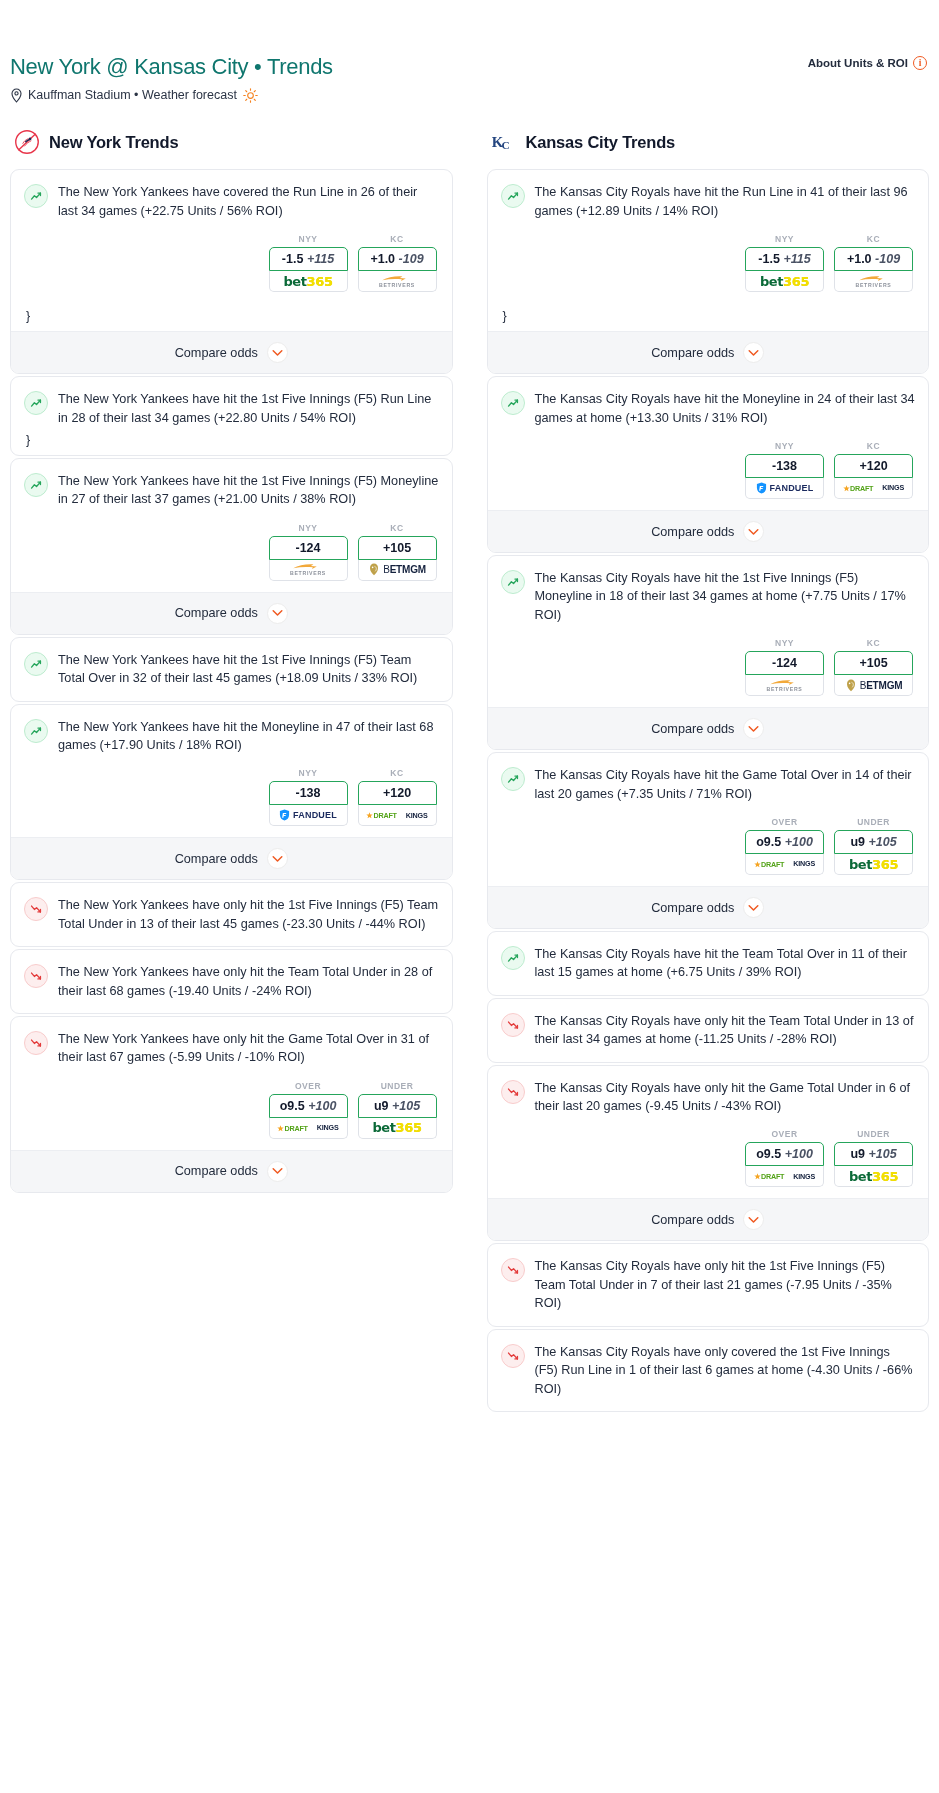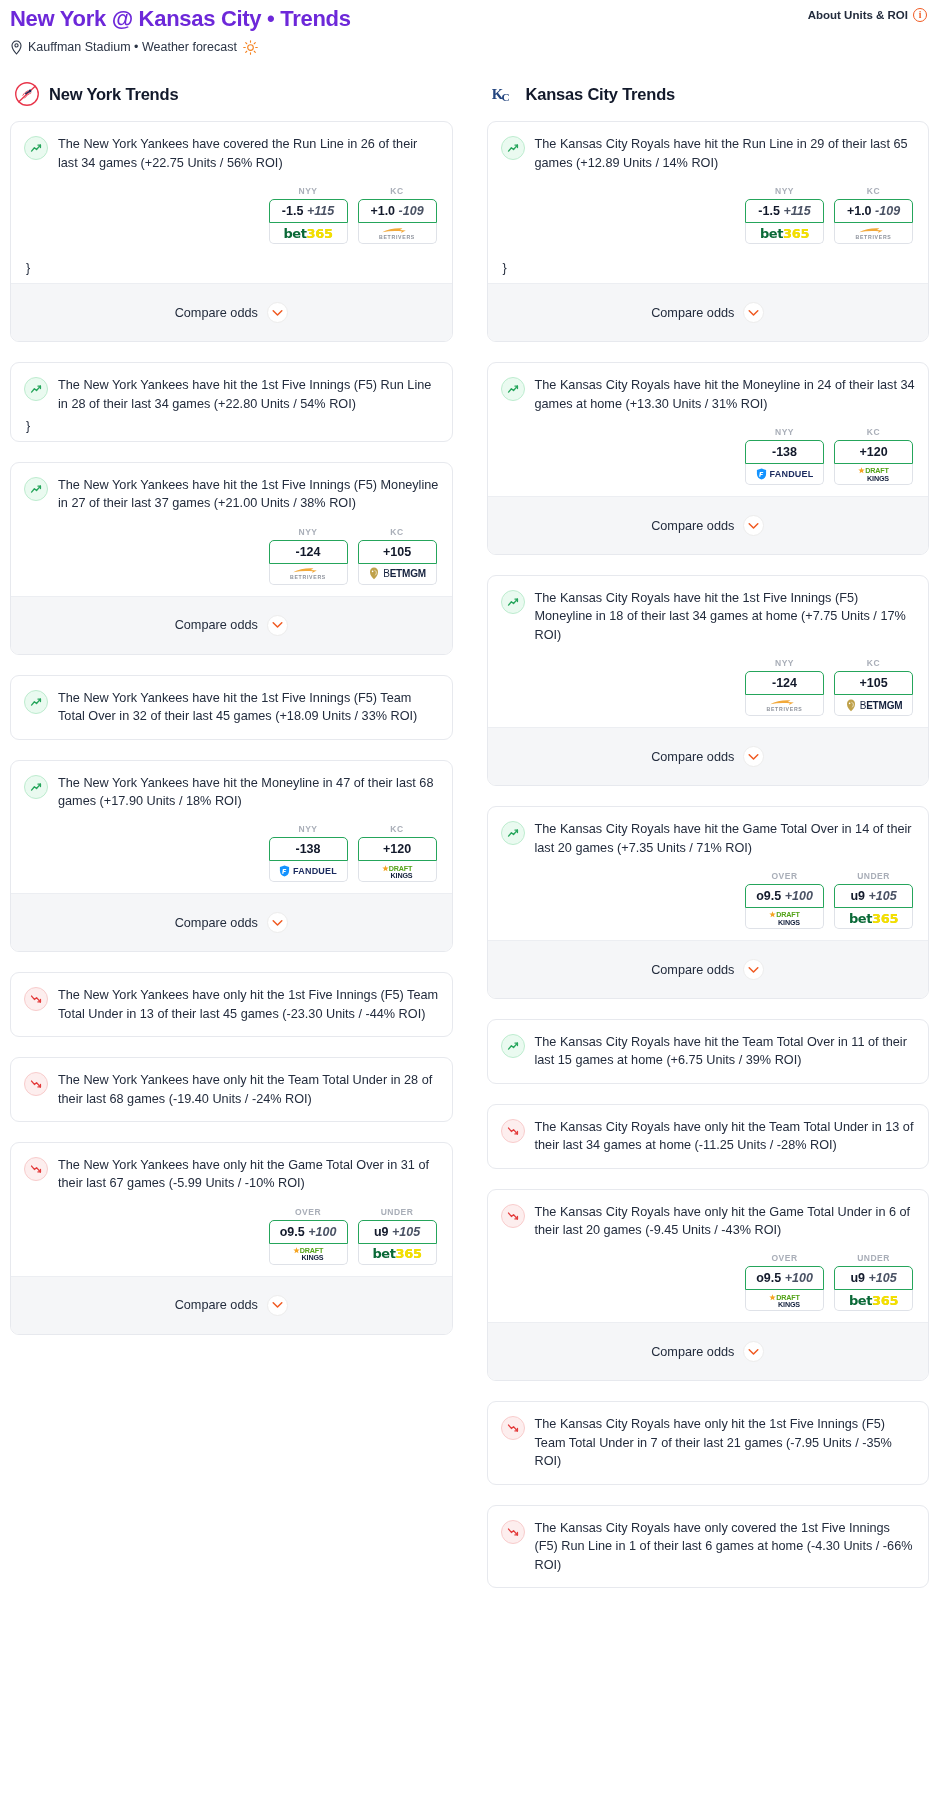--- a/index.html
+++ b/index.html
@@ -9,24 +9,25 @@
     font-family: "Liberation Sans", sans-serif;
     color: #1f2937;
     -webkit-font-smoothing: antialiased;
   }
   body { padding: 6px 10px 20px 10px; position: relative; }
 
   
   .page-head { position: relative; }
   .page-title {
     font-size: 22px;
-    font-weight: 700;
+    font-weight: 400;
     letter-spacing: -0.3px;
-    color: #6d28d9;
+    color: #0f766e;
     line-height: 1.2;
+    margin-top: 48px;
   }
   .about-roi {
     position: absolute;
     top: 2px;
     right: 2px;
     display: flex;
     align-items: center;
     gap: 5px;
     font-size: 11.5px;
     font-weight: 600;
@@ -78,21 +79,21 @@
     color: #12192b;
     letter-spacing: -0.2px;
   }
   .team-logo { width: 26px; height: 26px; flex: none; }
 
   
   .card {
     border: 1px solid #e7e9ee;
     border-radius: 9px;
     background: #fff;
-    margin-bottom: 20px;
+    margin-bottom: 2px;
     overflow: hidden;
   }
   .card-body { padding: 13px 13px 0 13px; }
   .trend-row { display: flex; gap: 10px; align-items: flex-start; }
   .trend-icon {
     width: 24px; height: 24px;
     border-radius: 50%;
     flex: none;
     display: flex; align-items: center; justify-content: center;
     margin-top: 1px;
@@ -152,34 +153,34 @@
   .lg-rivers { display: flex; flex-direction: column; align-items: center; line-height: 1; }
   .lg-rivers .swoosh { width: 34px; height: 7px; }
   .lg-rivers .txt { font-size: 5.2px; font-weight: 800; letter-spacing: 0.7px; color: #8d929c; margin-top: 1px; }
   .lg-fanduel { display: flex; align-items: center; gap: 3px; }
   .lg-fanduel .shield { width: 11px; height: 12px; }
   .lg-fanduel .txt { font-size: 9px; font-weight: 800; letter-spacing: 0.2px; color: #1a2a5e; }
   .lg-mgm { display: flex; align-items: center; gap: 3px; }
   .lg-mgm .lion { width: 12px; height: 13px; }
   .lg-mgm .txt { font-size: 10px; font-weight: 800; color: #14213d; letter-spacing: -0.2px; }
   .lg-mgm .txt .thin { font-weight: 500; }
-  .lg-dk { display: flex; flex-direction: column; align-items: center; line-height: 1; }
+  .lg-dk { display: flex; flex-direction: row; align-items: center; line-height: 1; }
   .lg-dk .r1 { font-size: 7.2px; font-weight: 800; color: #53a318; letter-spacing: -0.2px; }
   .lg-dk .r2 { font-size: 7.2px; font-weight: 800; color: #14213d; letter-spacing: -0.2px; padding-left: 9px; }
   .lg-dk .star { position: relative; top: 1px; }
 
   
   .compare {
     background: #f5f6f8;
     border-top: 1px solid #eceef2;
     display: flex;
     align-items: center;
     justify-content: center;
     gap: 9px;
-    padding: 18px 0;
+    padding: 10px 0;
     cursor: pointer;
     font-size: 12.7px;
     color: #232c3d;
   }
   .chev {
     width: 21px; height: 21px;
     border-radius: 50%;
     background: #fff;
     border: 1px solid #ececec;
     display: flex; align-items: center; justify-content: center;
@@ -487,21 +488,21 @@
       </div>
       <div class="card">
         <div class="card-body">
           <div class="trend-row">
             <span class="trend-icon up">
               <svg width="16" height="16" viewBox="0 0 18 17">
                 <path d="M4 12L7.2 8.2L9.6 10.2L14 5.2" fill="none" stroke="#25a55b" stroke-width="1.5" stroke-linecap="round" stroke-linejoin="round"></path>
                 <path d="M11.2 5.2H14V8" fill="none" stroke="#25a55b" stroke-width="1.5" stroke-linecap="round" stroke-linejoin="round"></path>
               </svg>
             </span>
-            <span class="trend-text">The Kansas City Royals have hit the Run Line in 29 of their last 65 games (+12.89 Units / 14% ROI)</span>
+            <span class="trend-text">The Kansas City Royals have hit the Run Line in 41 of their last 96 games (+12.89 Units / 14% ROI)</span>
           </div>
           <div class="odds-wrap">
             <div class="odds-cell">
               <div class="odds-label">NYY</div>
               <div class="odds-box"><span>-1.5</span> <span class="juice">+115</span></div>
               <div class="book-box">
                 <span class="lg-bet365"><span class="g">bet</span><span class="y">365</span></span>
               </div>
             </div>
             <div class="odds-cell">

